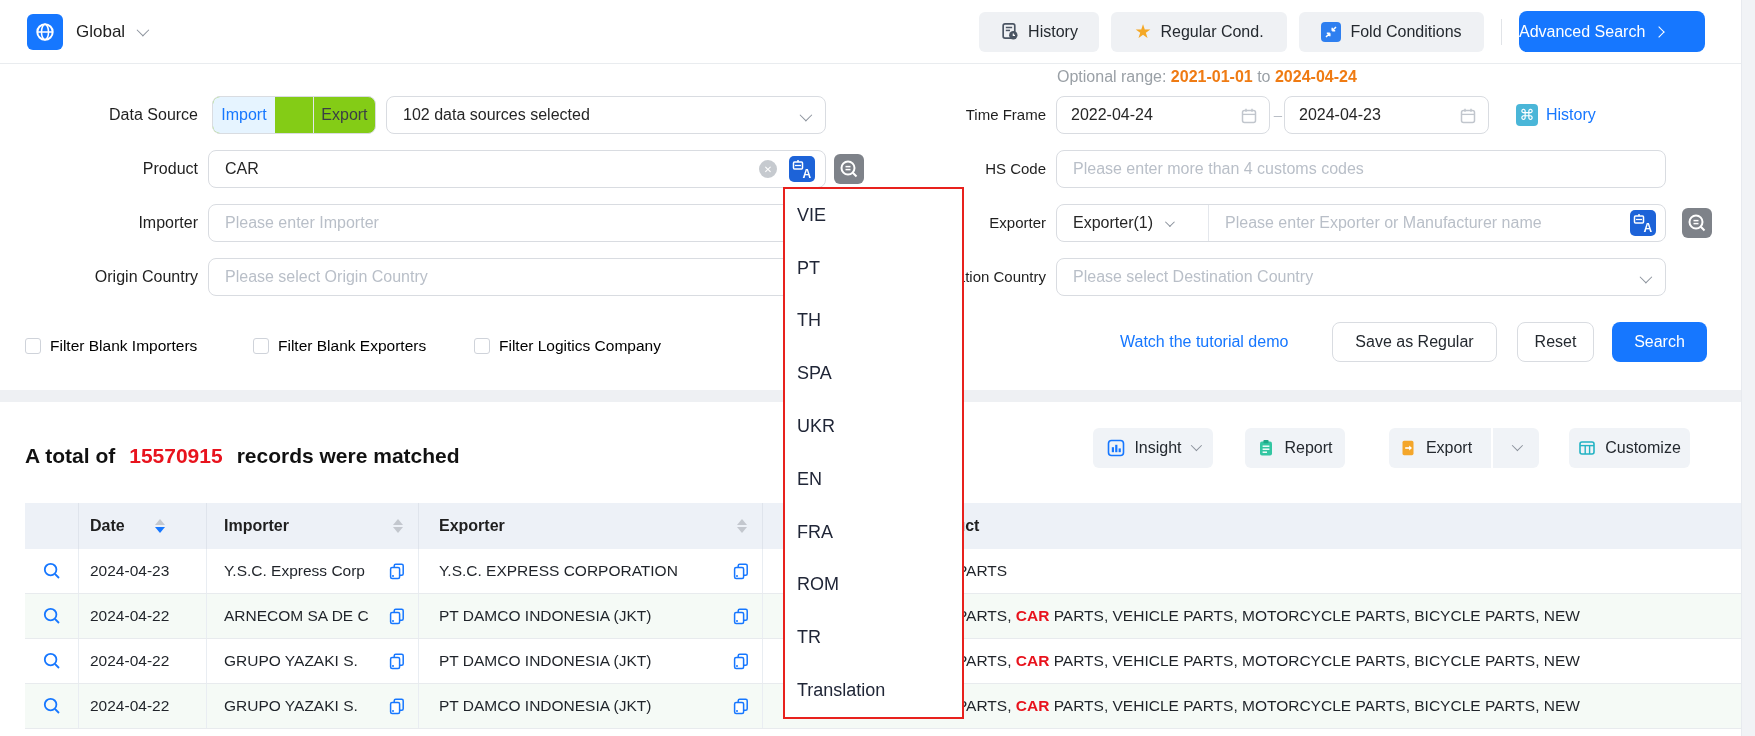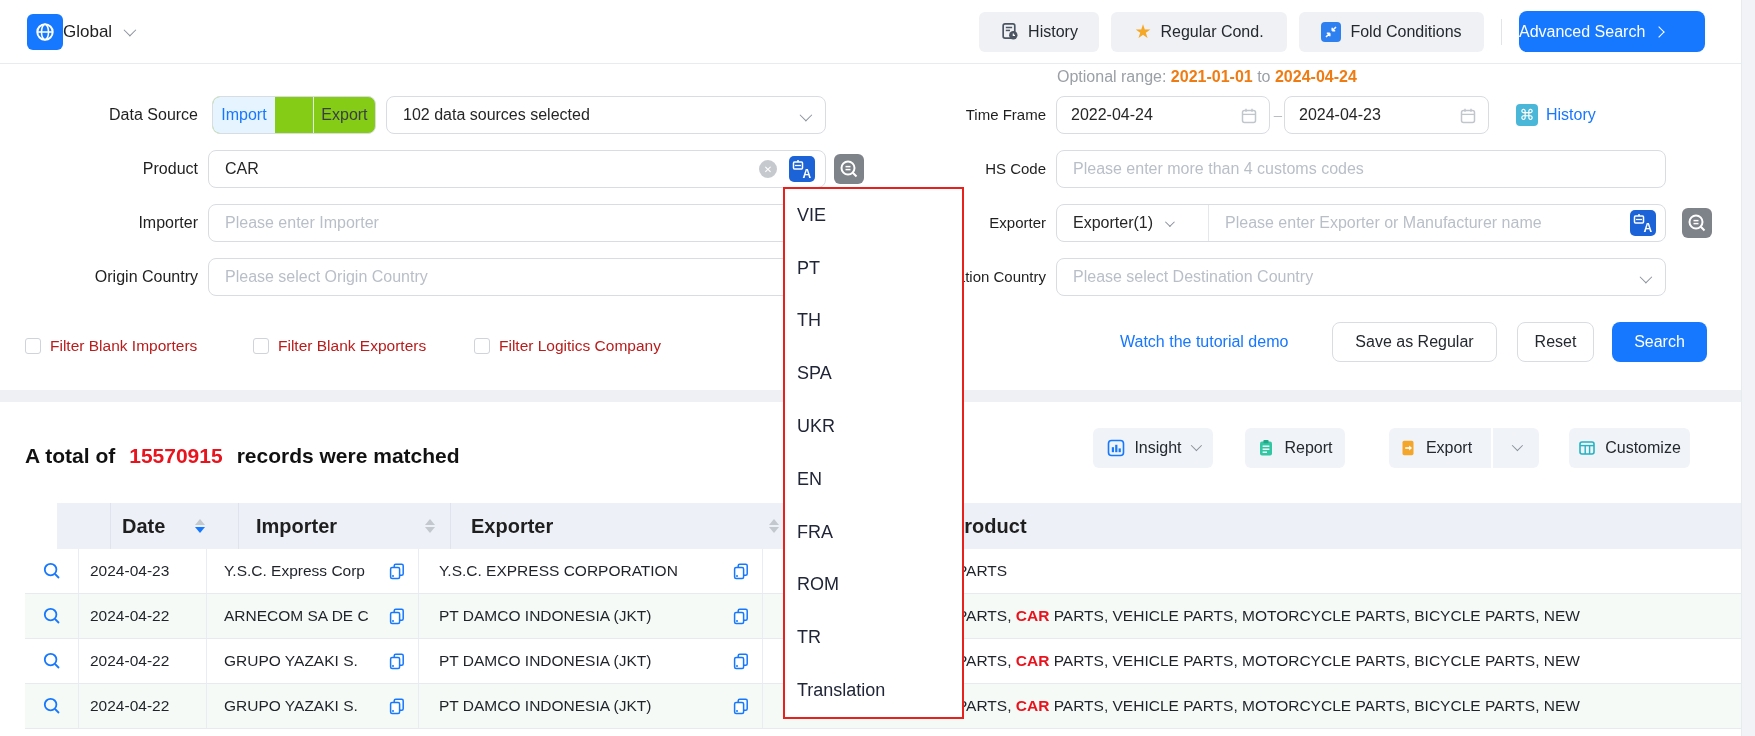--- a/index.html
+++ b/index.html
@@ -3,21 +3,21 @@
 <meta charset="utf-8">
 <style>
   * { box-sizing: border-box; margin: 0; padding: 0; }
   html,body { background:#fff; }
   body { font-family:"Liberation Sans","DejaVu Sans",sans-serif; color:#1f2329; }
   #page { position:relative; width:1755px; height:736px; overflow:hidden; background:#fff; }
 
   
   .topbar { position:relative; height:64px; border-bottom:1px solid #e9ecef; display:flex; align-items:center; padding-left:27px; background:#fff; }
   .logo { width:36px; height:36px; border-radius:6px; background:#1677ff; display:flex; align-items:center; justify-content:center; }
-  .region { display:flex; align-items:center; cursor:pointer; }
+  .region { display:flex; align-items:center; margin-left:13px; cursor:pointer; }
   .region-name { font-size:17px; font-weight:500; color:#1f1f1f; }
   .chev { display:inline-block; width:9px; height:9px; border-right:1.8px solid #8b929c; border-bottom:1.8px solid #8b929c; transform:rotate(45deg) translateY(-2px); }
   .region .chev { margin-left:12px; }
   .topbar-right { margin-left:auto; display:flex; align-items:center; gap:12px; padding-right:50px; }
   .tbtn { height:40px; border-radius:6px; background:#eff1f4; display:flex; align-items:center; justify-content:center; gap:9px; font-size:16px; color:#24292f; cursor:pointer; }
   .tbtn.w-history { width:120px; } .tbtn.w-reg { width:176px; } .tbtn.w-fold { width:185px; }
   .star { color:#f4a826; font-size:19px; line-height:1; }
   .vdiv { width:1px; height:26px; background:#e1e4e8; margin:0 5px; }
   .advbtn { width:186px; height:41px; border-radius:8px; background:#1677ff; color:#fff; font-size:16px; display:flex; align-items:center; justify-content:flex-start; gap:10px; cursor:pointer; }
   .advbtn .chev { border-color:#fff; transform:rotate(-45deg); width:8px; height:8px; }
@@ -37,36 +37,36 @@
   .seg-item { width:82px; display:flex; align-items:center; justify-content:center; font-size:16px; color:#3b3f45; cursor:pointer; }
   .seg-item.on { background:#e6f4ff; color:#1677ff; }
   .seg-item + .seg-item { border-left:1px solid #e4e7ec; }
   .icon-sq-gray { position:absolute; width:30px; height:30px; cursor:pointer; }
   .clear-ic { width:18px; height:18px; border-radius:50%; background:#c6cacf; color:#fff; font-size:10px; display:flex; align-items:center; justify-content:center; cursor:pointer; }
   .cmd-ic { position:absolute; left:1516px; width:22px; height:22px; border-radius:4px; background:#4ab6d8; color:#fff; font-family:"DejaVu Sans",sans-serif; font-size:15px; display:flex; align-items:center; justify-content:center; }
   .custom-link { position:absolute; left:1546px; font-size:16px; color:#1677ff; line-height:38px; cursor:pointer; }
   .dash { position:absolute; left:1271px; width:14px; text-align:center; color:#b9bec6; line-height:38px; font-size:15px; }
   .cbrow { position:absolute; top:273px; display:flex; align-items:center; cursor:pointer; }
   .cb { width:16px; height:16px; border:1px solid #cfd3da; border-radius:3px; background:#fff; }
-  .cb-lab { margin-left:9px; font-size:15.5px; color:#b91c1c; }
+  .cb-lab { margin-left:9px; font-size:15.5px; color:#000000; }
   .link-demo { position:absolute; left:1120px; top:258px; line-height:40px; color:#1677ff; font-size:16px; cursor:pointer; }
   .btn-ghost { position:absolute; top:258px; height:40px; border:1px solid #d9dce1; border-radius:8px; background:#fff; font-size:16px; color:#24292f; display:flex; align-items:center; justify-content:center; cursor:pointer; }
   .btn-primary { position:absolute; top:258px; height:40px; border-radius:8px; background:#1677ff; color:#fff; font-size:16px; display:flex; align-items:center; justify-content:center; cursor:pointer; }
   .grayband { height:12px; background:#eef0f3; }
 
   
   .results { position:relative; height:334px; background:#fff; }
   .summary { position:absolute; left:25px; top:42px; display:flex; align-items:baseline; font-size:21px; font-weight:700; color:#111; }
   .summary .cnt { color:#e8131d; margin:0 14px; }
   .rbtn { position:absolute; top:26px; height:40px; border-radius:6px; background:#f0f3f7; display:flex; align-items:center; justify-content:center; gap:9px; font-size:16px; color:#24292f; cursor:pointer; }
   .rbtn .chev { width:8px; height:8px; margin-top:-3px; }
 
   
   .tbl { position:absolute; left:25px; top:101px; width:1730px; }
-  .thead { display:flex; height:46px; background:#edf1f7; align-items:center; font-weight:700; font-size:20px; color:#1f1f1f;margin-left:32px; }
+  .thead { display:flex; height:46px; background:#edf1f7; align-items:center; font-weight:700; font-size:16px; color:#1f1f1f; }
   .trow { display:flex; height:45px; align-items:center; border-bottom:1px solid #e8ebee; font-size:15.5px; background:#fff; }
   .trow:nth-child(even) { background:#f5faf6; }
   .c { display:flex; align-items:center; height:100%; border-right:1px solid #e9edf2; }
   .thead .c { border-right:1px solid #dfe4ec; }
   .c0 { width:54px; justify-content:center; }
   .c1 { width:128px; padding-left:11px; }
   .c2 { width:212px; padding-left:17px; }
   .c3 { width:344px; padding-left:20px; }
   .c4 { flex:1; padding-left:156px; border-right:none; }
   .sort { display:flex; flex-direction:column; gap:2px; cursor:pointer; }

